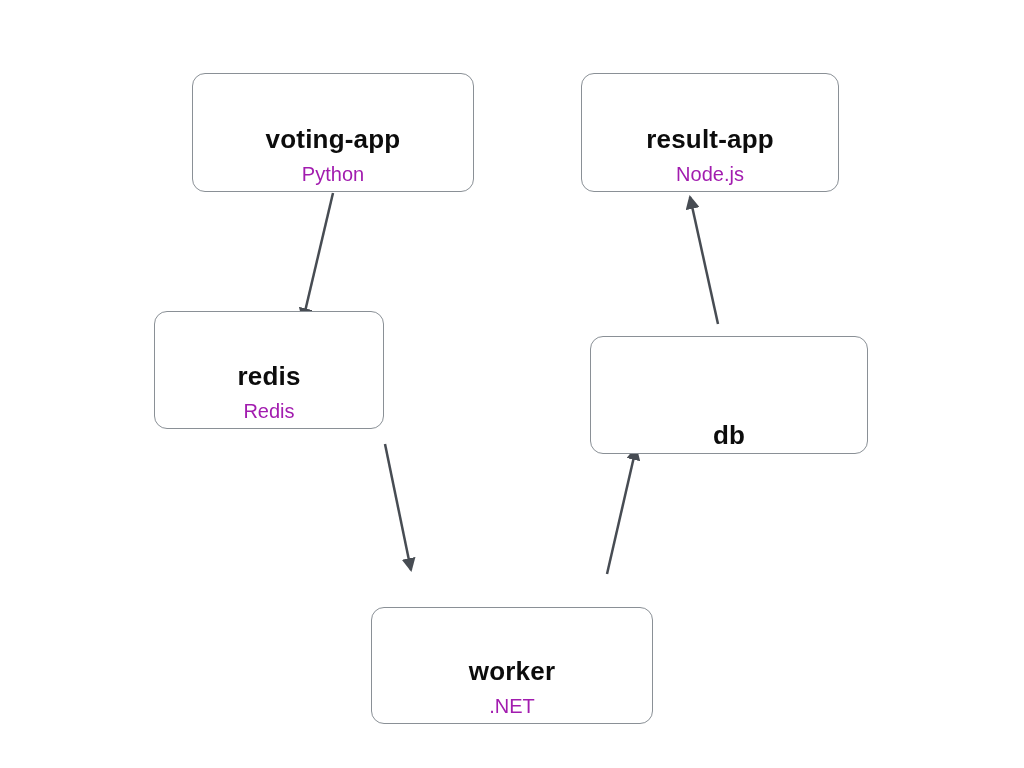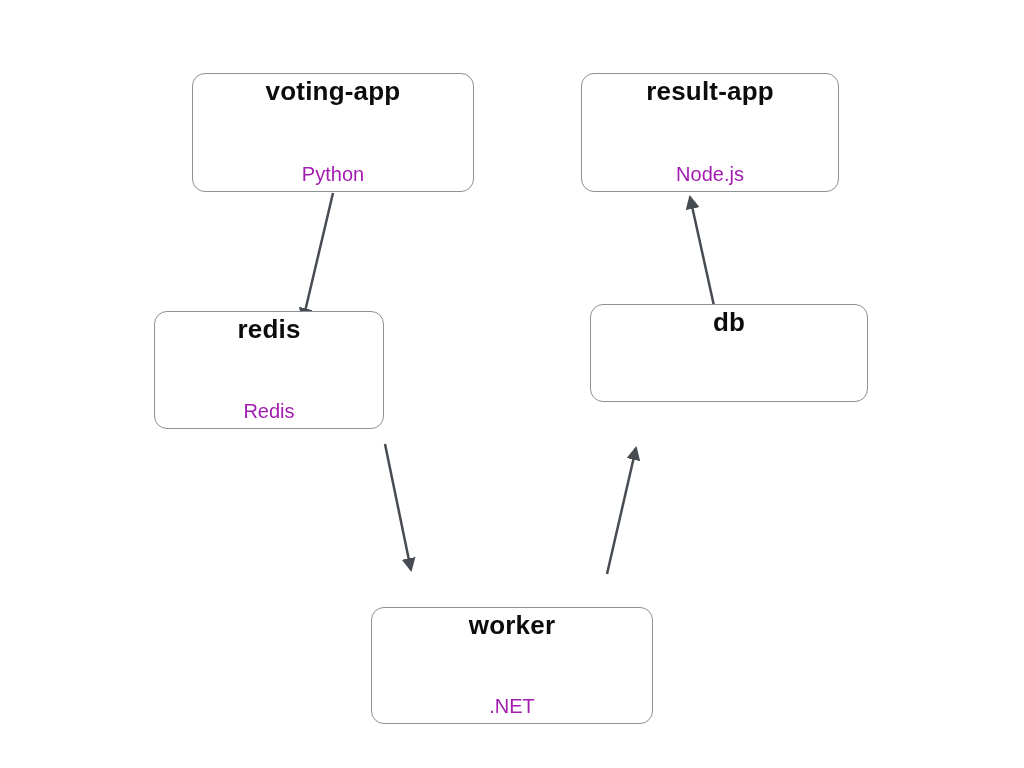--- a/index.html
+++ b/index.html
@@ -25,23 +25,22 @@
   }
   .node {
     position: absolute;
     box-sizing: border-box;
     background: #ffffff;
     border: 1.5px solid #8a9096;
     border-radius: 13px;
     display: flex;
     flex-direction: column;
     align-items: center;
-    justify-content: space-between;
+    justify-content: flex-end;
     text-align: center;
-    gap: 42px;
   }
   .node-title {
     font-size: 26px;
     font-weight: bold;
     color: #0c0c0c;
     line-height: 35px;
     letter-spacing: 0.2px;
   }
   .node-subtitle {
     font-size: 20px;
@@ -77,21 +76,21 @@
   <div class="node" style="left: 581px; top: 73px; width: 258px; height: 119px;">
     <div class="node-title">result-app</div>
     <div class="node-subtitle">Node.js</div>
   </div>
 
   <div class="node" style="left: 154px; top: 311px; width: 230px; height: 118px;">
     <div class="node-title">redis</div>
     <div class="node-subtitle">Redis</div>
   </div>
 
-  <div class="node" style="left: 590px; top: 304px; width: 278px; height: 98px;">
+  <div class="node" style="left: 590px; top: 336px; width: 278px; height: 118px;">
     <div class="node-title">db</div>
   </div>
 
   <div class="node" style="left: 371px; top: 575px; width: 282px; height: 117px; margin-top: 32px;">
     <div class="node-title">worker</div>
     <div class="node-subtitle">.NET</div>
   </div>
 
 </div>
 

